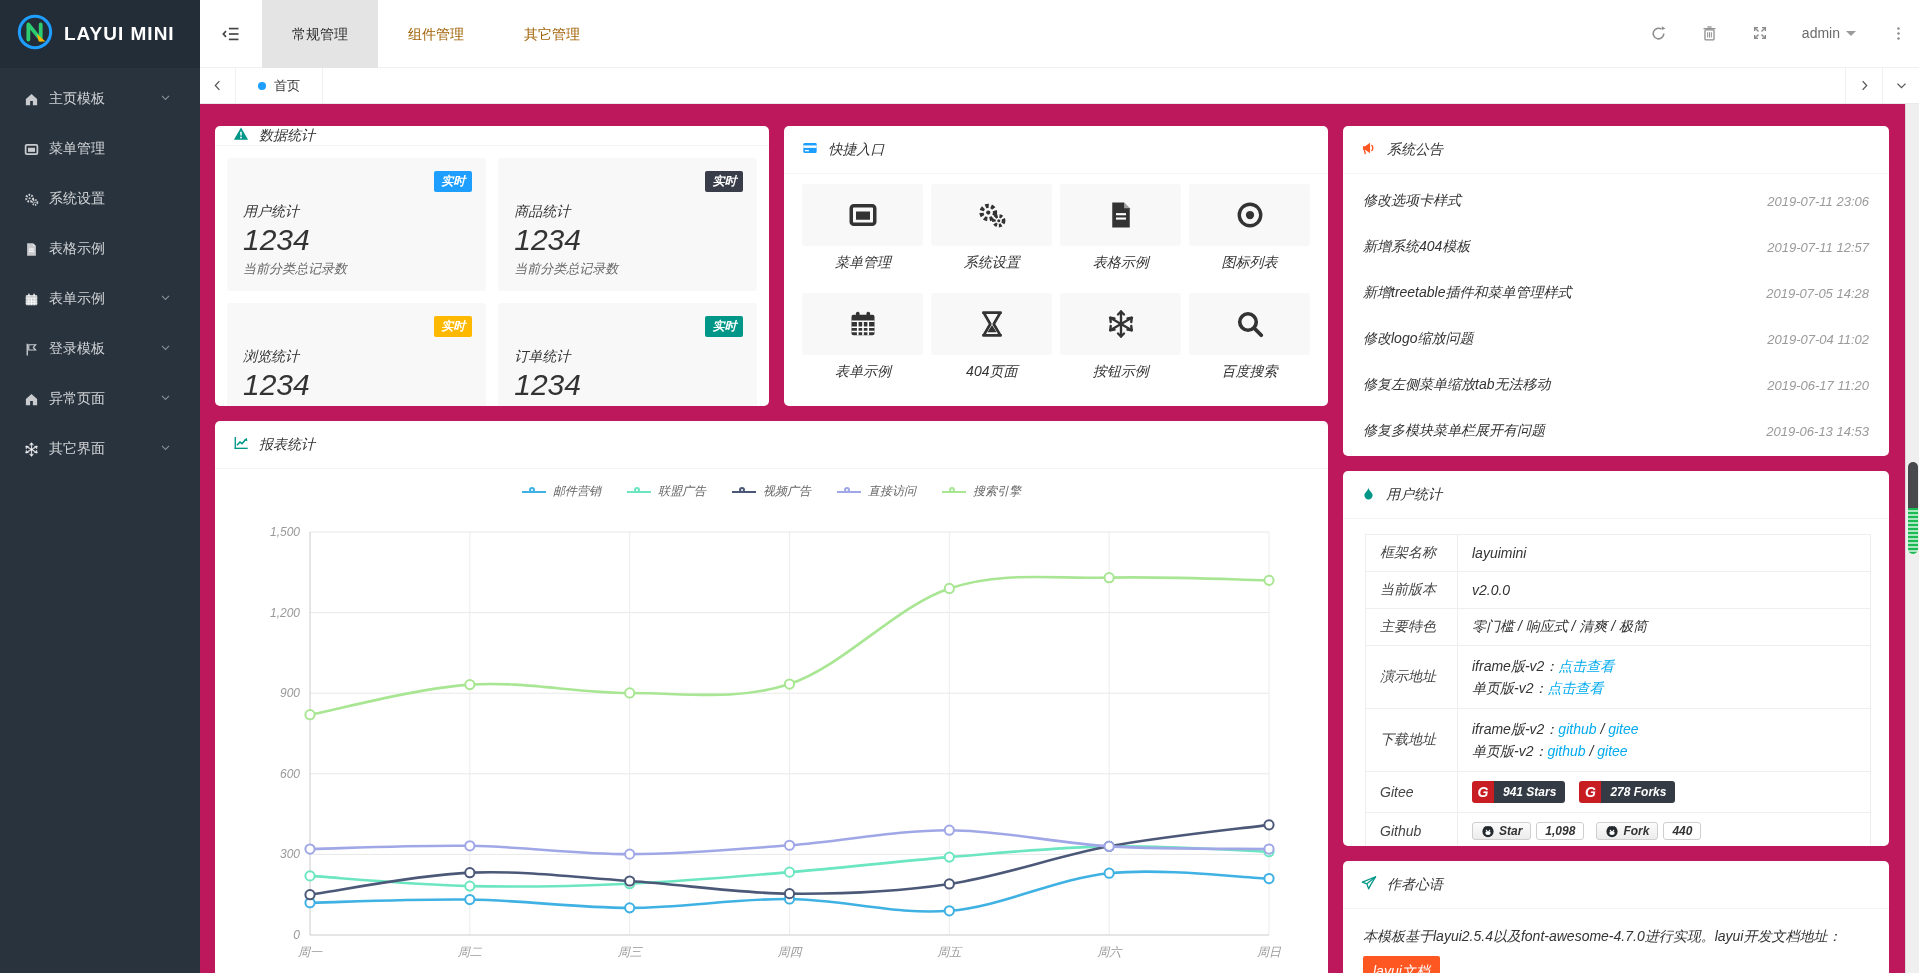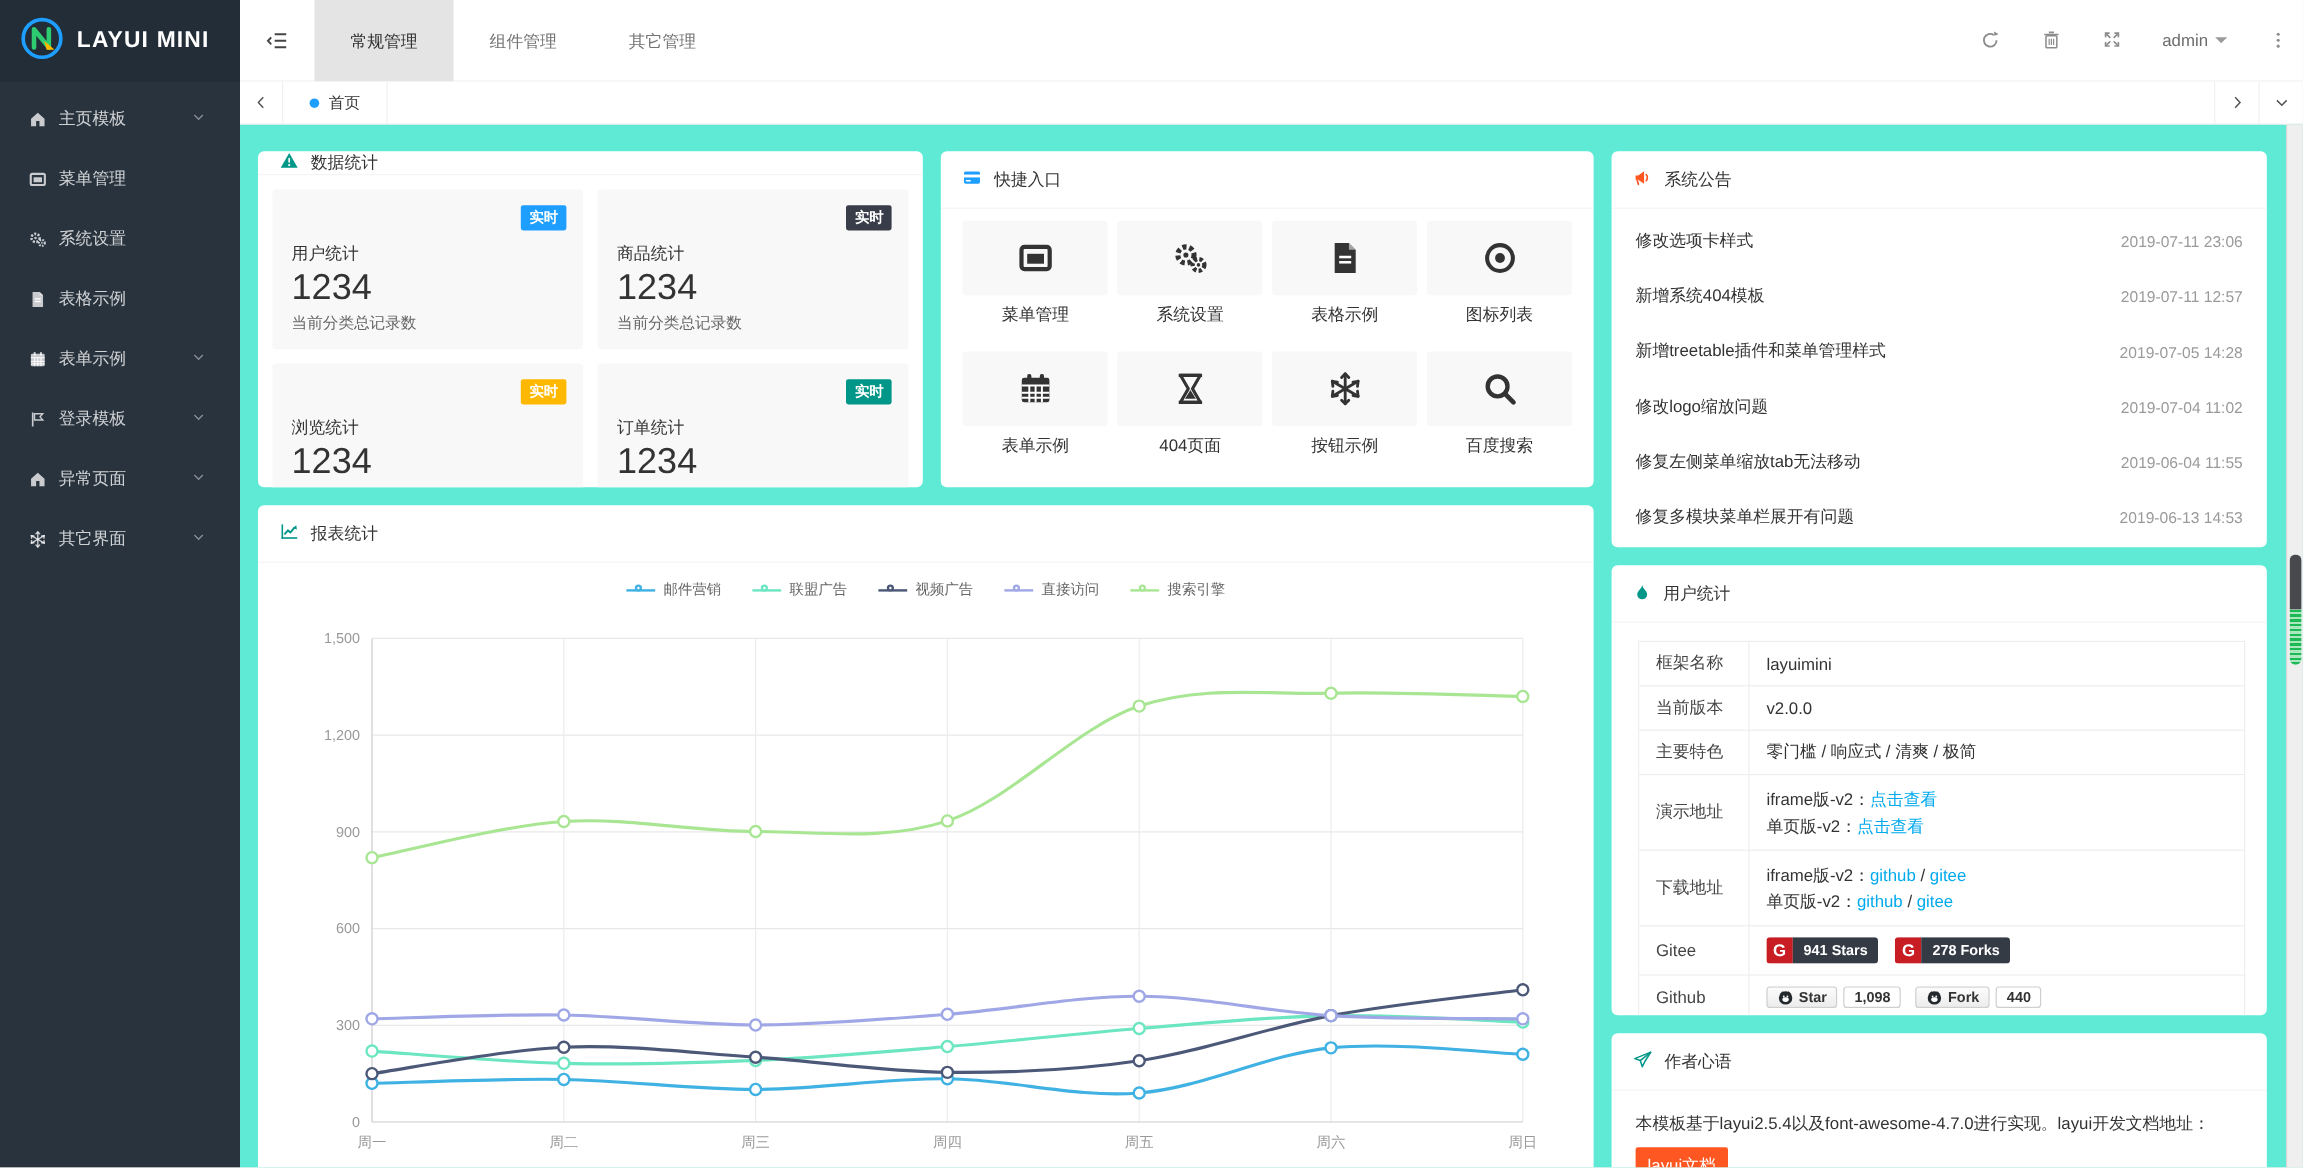--- a/index.html
+++ b/index.html
@@ -18,39 +18,39 @@
   .menu-label { flex:1; }
   .menu-chev { color:rgba(255,255,255,.45); }
 
   
   .main { flex:1; display:flex; flex-direction:column; min-width:0; }
   .header { height:68px; background:#fff; display:flex; align-items:center;
     border-bottom:1px solid #f0f0f0; }
   .burger { width:62px; height:68px; display:flex; align-items:center; justify-content:center;
     color:#444; cursor:pointer; }
   .nav-tabs { display:flex; height:68px; }
-  .nav-tab { padding:0 30px; line-height:68px; font-size:14px; color:#737373; cursor:pointer; }
+  .nav-tab { padding:0 30px; line-height:68px; font-size:14px; color:#a16207; cursor:pointer; }
   .nav-tab.active { background:#e4e4e4; color:#2f2f2f; }
   .header-right { margin-left:auto; display:flex; align-items:flex-start; gap:34px; padding-right:12px; color:#8c8c8c; }
   .hicon { cursor:pointer; display:flex; align-items:center; }
   .admin { display:flex; align-items:center; gap:6px; color:#6b6b6b; font-size:14px; cursor:pointer; }
   .caret { width:0; height:0; border-left:5px solid transparent; border-right:5px solid transparent; border-top:5px solid #9a9a9a; }
 
   .tabbar { height:36px; background:#fff; border-bottom:1px solid #eaeaea; display:flex; align-items:stretch; }
   .tab-scroll { width:36px; display:flex; align-items:center; justify-content:center; color:#666;
     border-right:1px solid #f0f0f0; cursor:pointer; }
   .tab-item { display:flex; align-items:center; gap:8px; padding:0 22px; font-size:13px; color:#333;
     border-right:1px solid #f0f0f0; cursor:pointer; }
   .tab-dot { width:8px; height:8px; border-radius:50%; background:#1E9FFF; }
   .tabbar-right { margin-left:auto; display:flex; }
   .tab-btn { width:37px; display:flex; align-items:center; justify-content:center; color:#666;
     border-left:1px solid #f0f0f0; cursor:pointer; }
 
   
-  .content { flex:1; overflow:hidden; padding:22px 30px 0 15px; background:#5eead4; position:relative; }
+  .content { flex:1; overflow:hidden; padding:22px 30px 0 15px; background:#be185d; position:relative;font-style:italic; }
   .cols { display:flex; gap:15px; }
   .col-left { width:1113px; display:flex; flex-direction:column; gap:15px; }
   .col-right { width:546px; display:flex; flex-direction:column; gap:15px; }
   .row1 { display:flex; gap:15px; height:280px; }
   .card { background:#fff; border-radius:5px; overflow:hidden; }
   .card-head { height:48px; display:flex; align-items:center; gap:10px; padding:0 18px;
     border-bottom:1px solid #f4f4f4; font-size:14px; color:#333; }
 
   .stats-card { flex:1.02; display:flex; flex-direction:column; }
   .stats-grid { flex:1; display:grid; grid-template-columns:1fr 1fr; grid-template-rows:1fr 1fr;
@@ -596,21 +596,21 @@
                 <div class="ann-row">
                   <span class="ann-text">新增treetable插件和菜单管理样式</span>
                   <span class="ann-date">2019-07-05 14:28</span>
                 </div>
                 <div class="ann-row">
                   <span class="ann-text">修改logo缩放问题</span>
                   <span class="ann-date">2019-07-04 11:02</span>
                 </div>
                 <div class="ann-row">
                   <span class="ann-text">修复左侧菜单缩放tab无法移动</span>
-                  <span class="ann-date">2019-06-04 11:55</span>
+                  <span class="ann-date">2019-06-17 11:20</span>
                 </div>
                 <div class="ann-row">
                   <span class="ann-text">修复多模块菜单栏展开有问题</span>
                   <span class="ann-date">2019-06-13 14:53</span>
                 </div>
               </div>
           </div>
 
           <div class="card ver-card">
             <div class="card-head">

